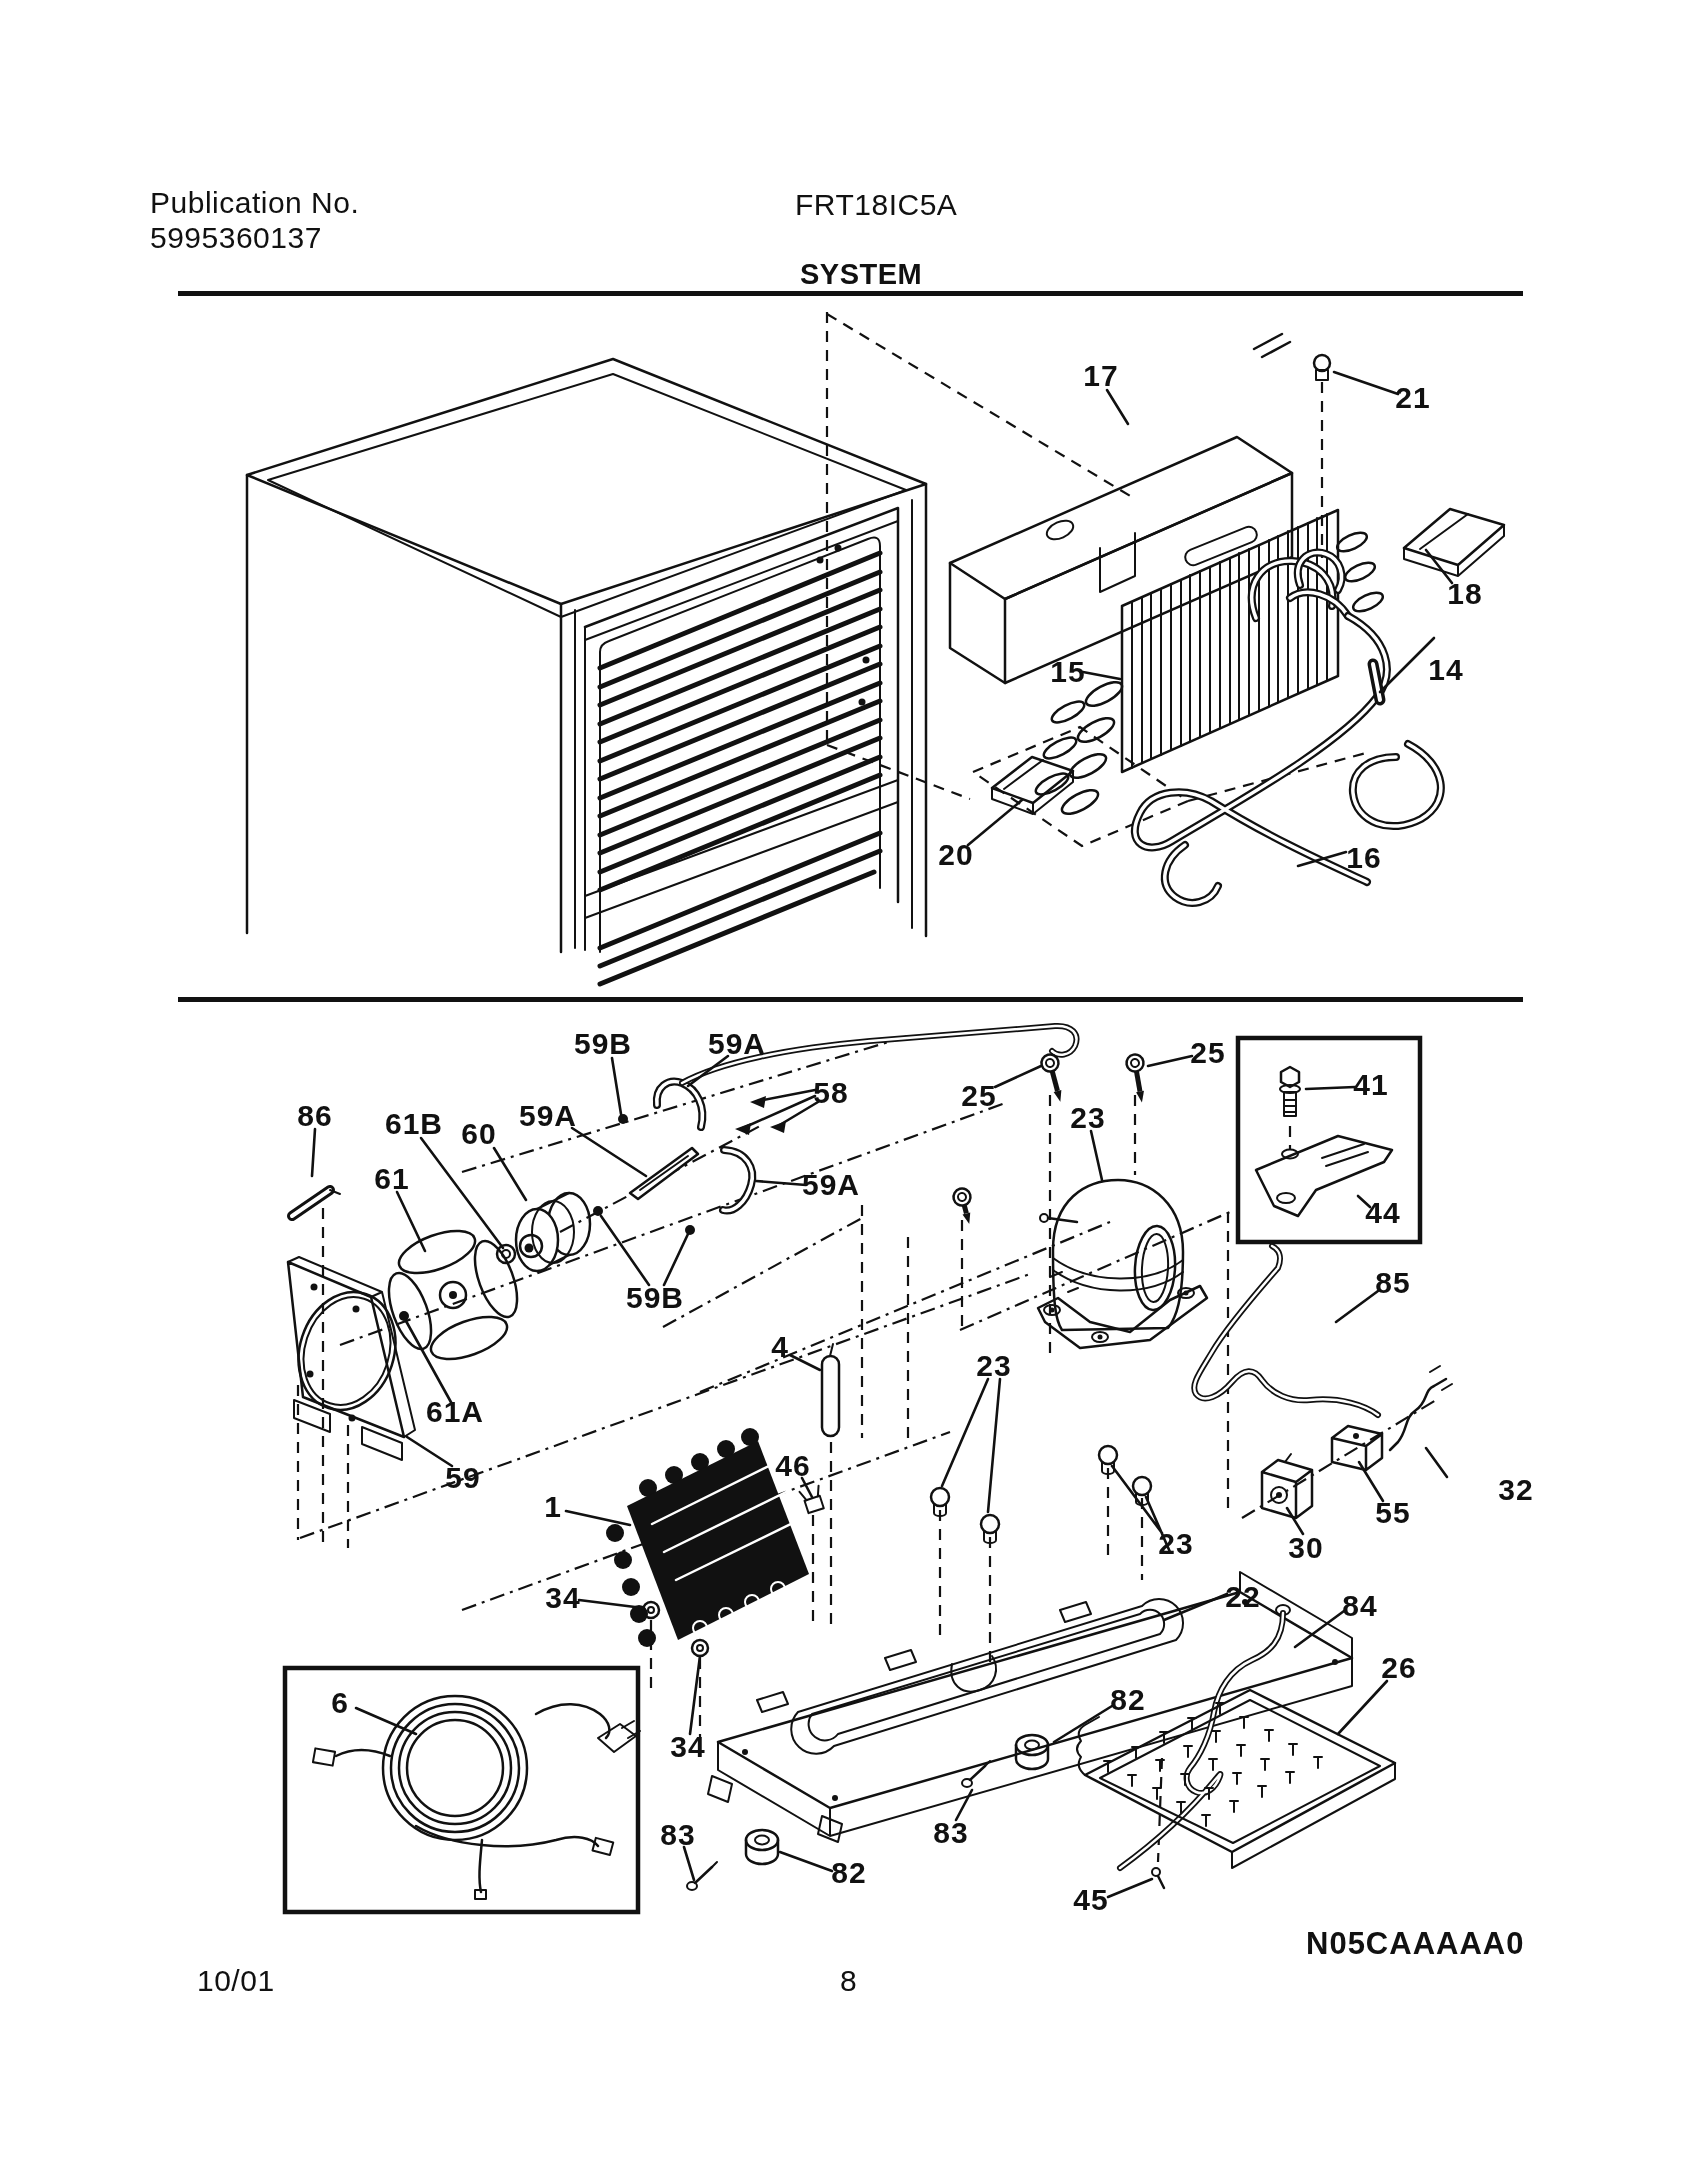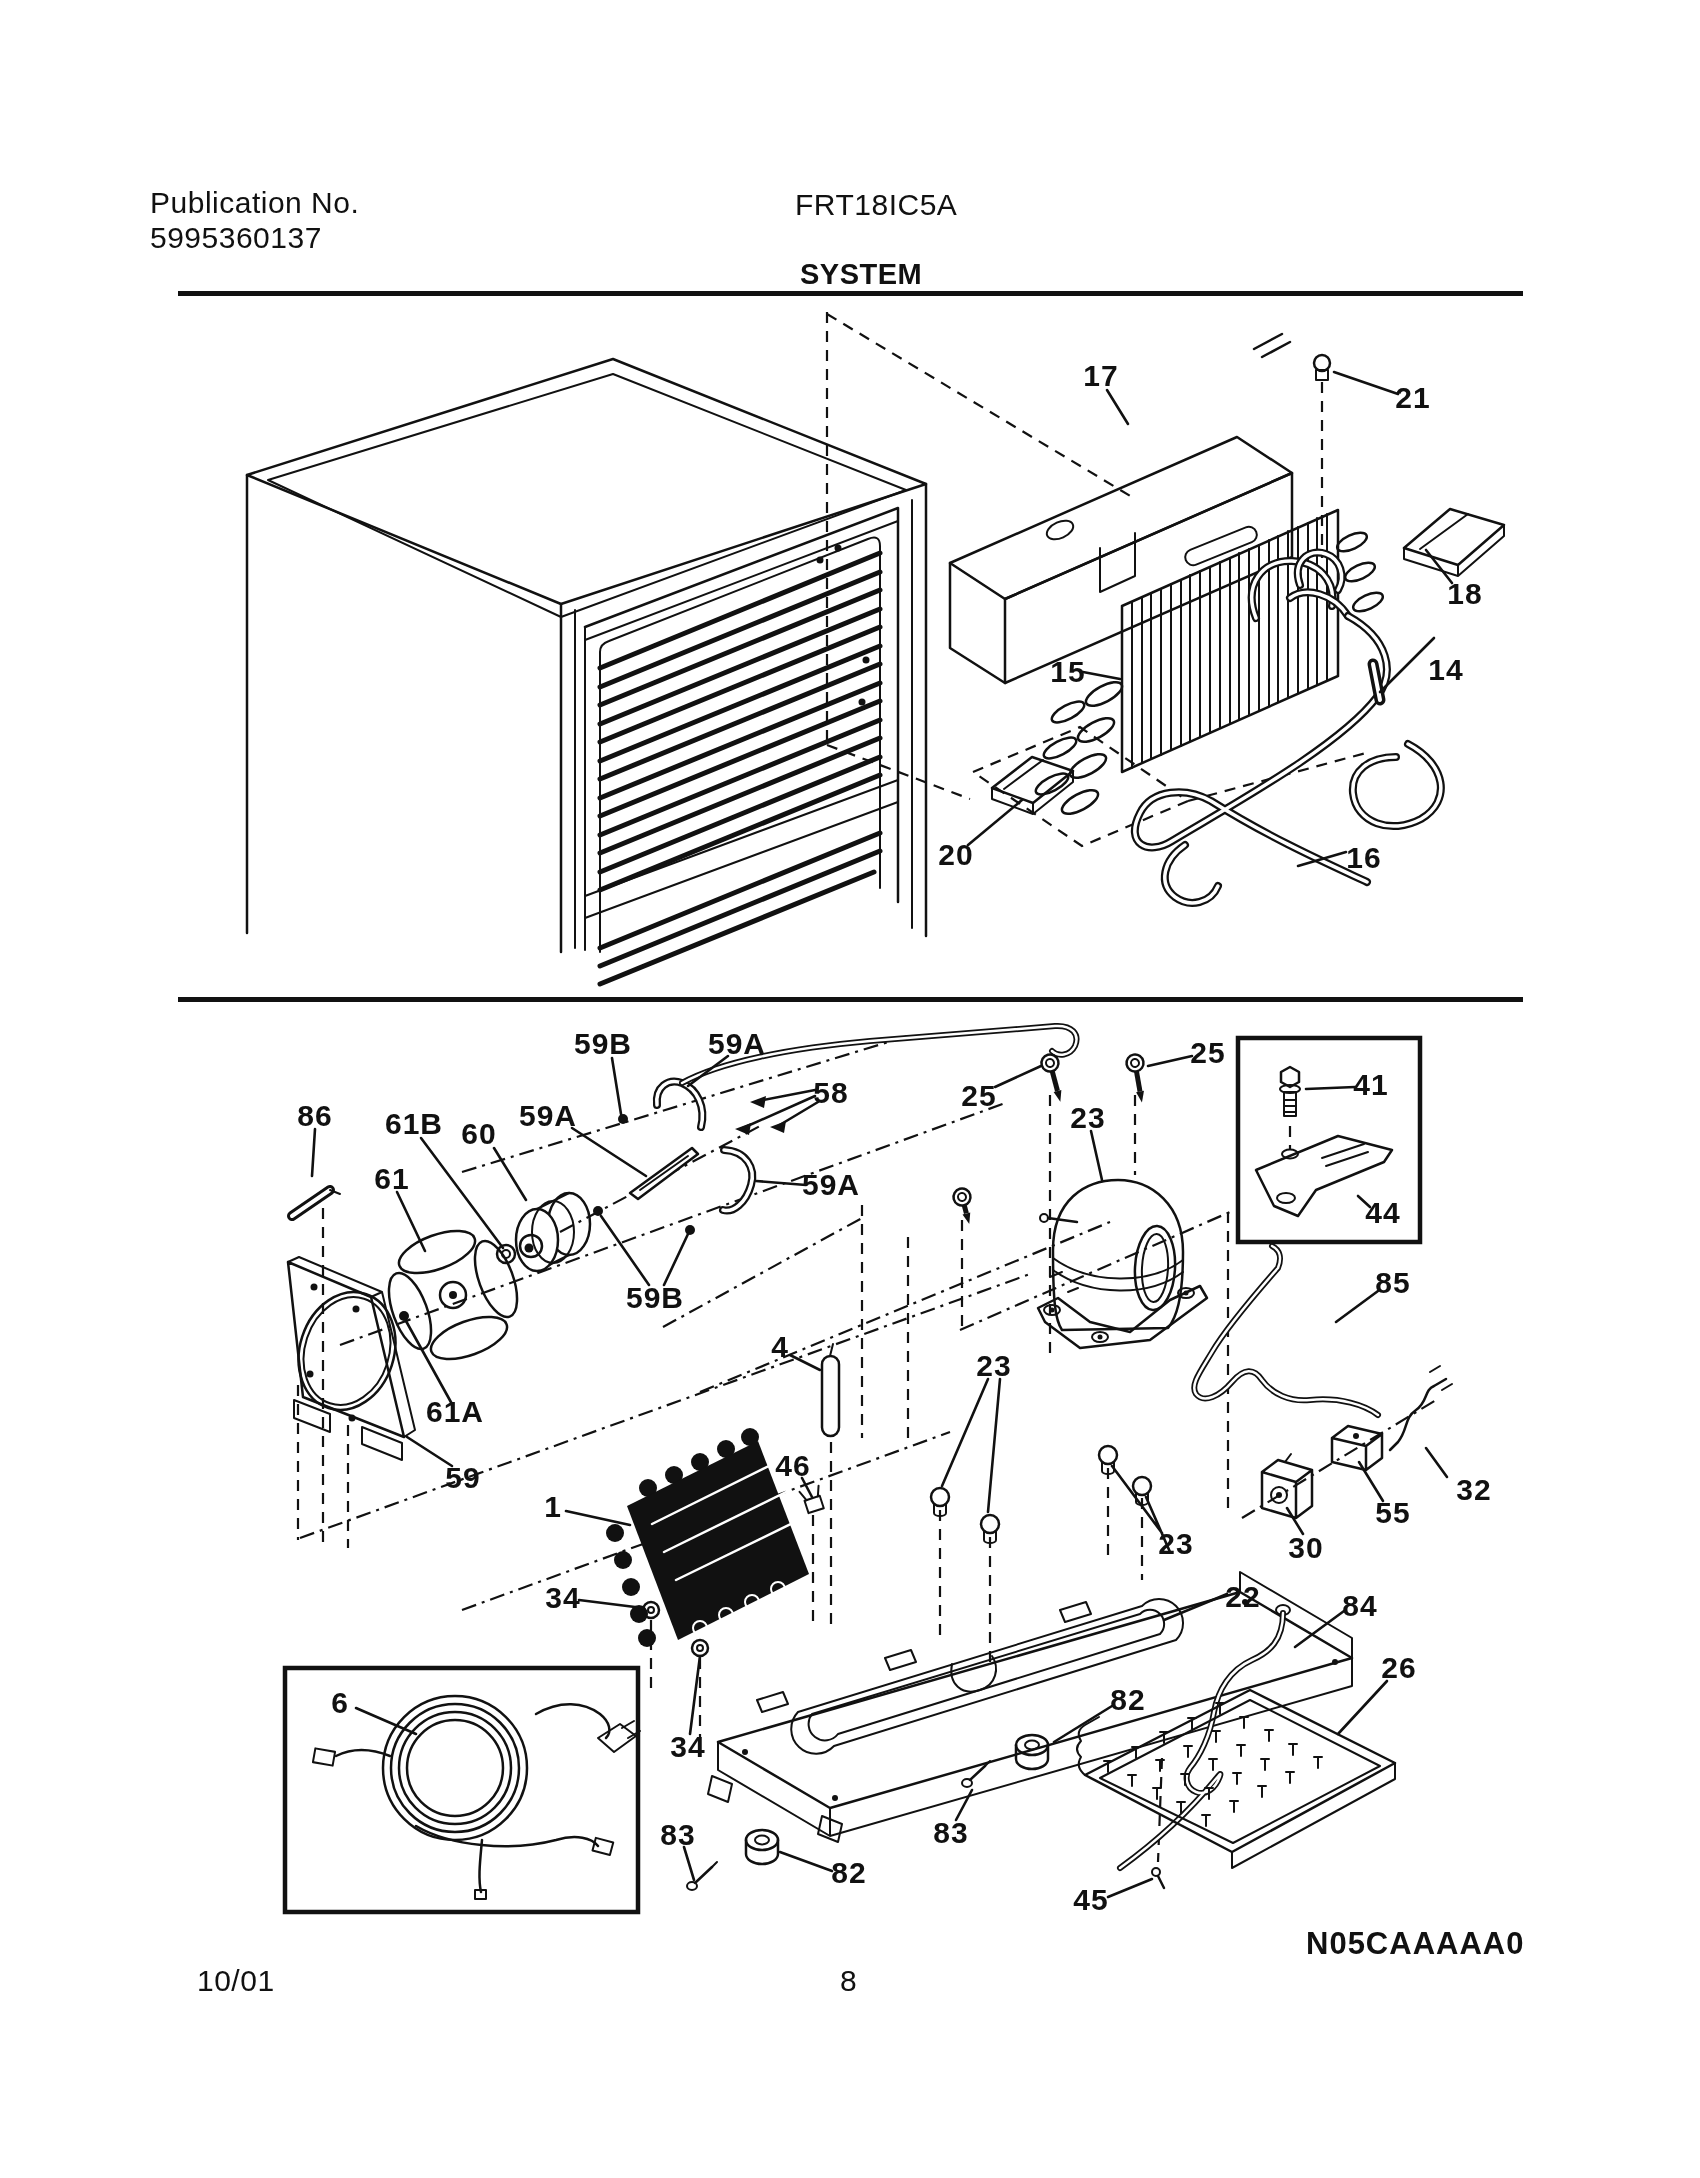--- a/index.html
+++ b/index.html
@@ -482,21 +482,21 @@
   <div class="callout" style="left:951px;top:1833px">83</div>
   <div class="callout" style="left:1128px;top:1700px">82</div>
   <div class="callout" style="left:979px;top:1096px">25</div>
   <div class="callout" style="left:1088px;top:1118px">23</div>
   <div class="callout" style="left:1208px;top:1053px">25</div>
   <div class="callout" style="left:1371px;top:1085px">41</div>
   <div class="callout" style="left:1383px;top:1213px">44</div>
   <div class="callout" style="left:1393px;top:1283px">85</div>
   <div class="callout" style="left:994px;top:1366px">23</div>
   <div class="callout" style="left:1176px;top:1544px">23</div>
-  <div class="callout" style="left:1474px;top:1490px">32</div>
+  <div class="callout" style="left:1516px;top:1490px">32</div>
   <div class="callout" style="left:1393px;top:1513px">55</div>
   <div class="callout" style="left:1306px;top:1548px">30</div>
   <div class="callout" style="left:1243px;top:1597px">22</div>
   <div class="callout" style="left:1360px;top:1606px">84</div>
   <div class="callout" style="left:1399px;top:1668px">26</div>
   <div class="callout" style="left:1091px;top:1900px">45</div>
 
   <div class="txt h-reg" style="left:197px;top:1964px">10/01</div>
   <div class="txt h-reg" style="left:840px;top:1964px">8</div>
   <div class="txt code" style="left:1306px;top:1926px">N05CAAAAA0</div>

